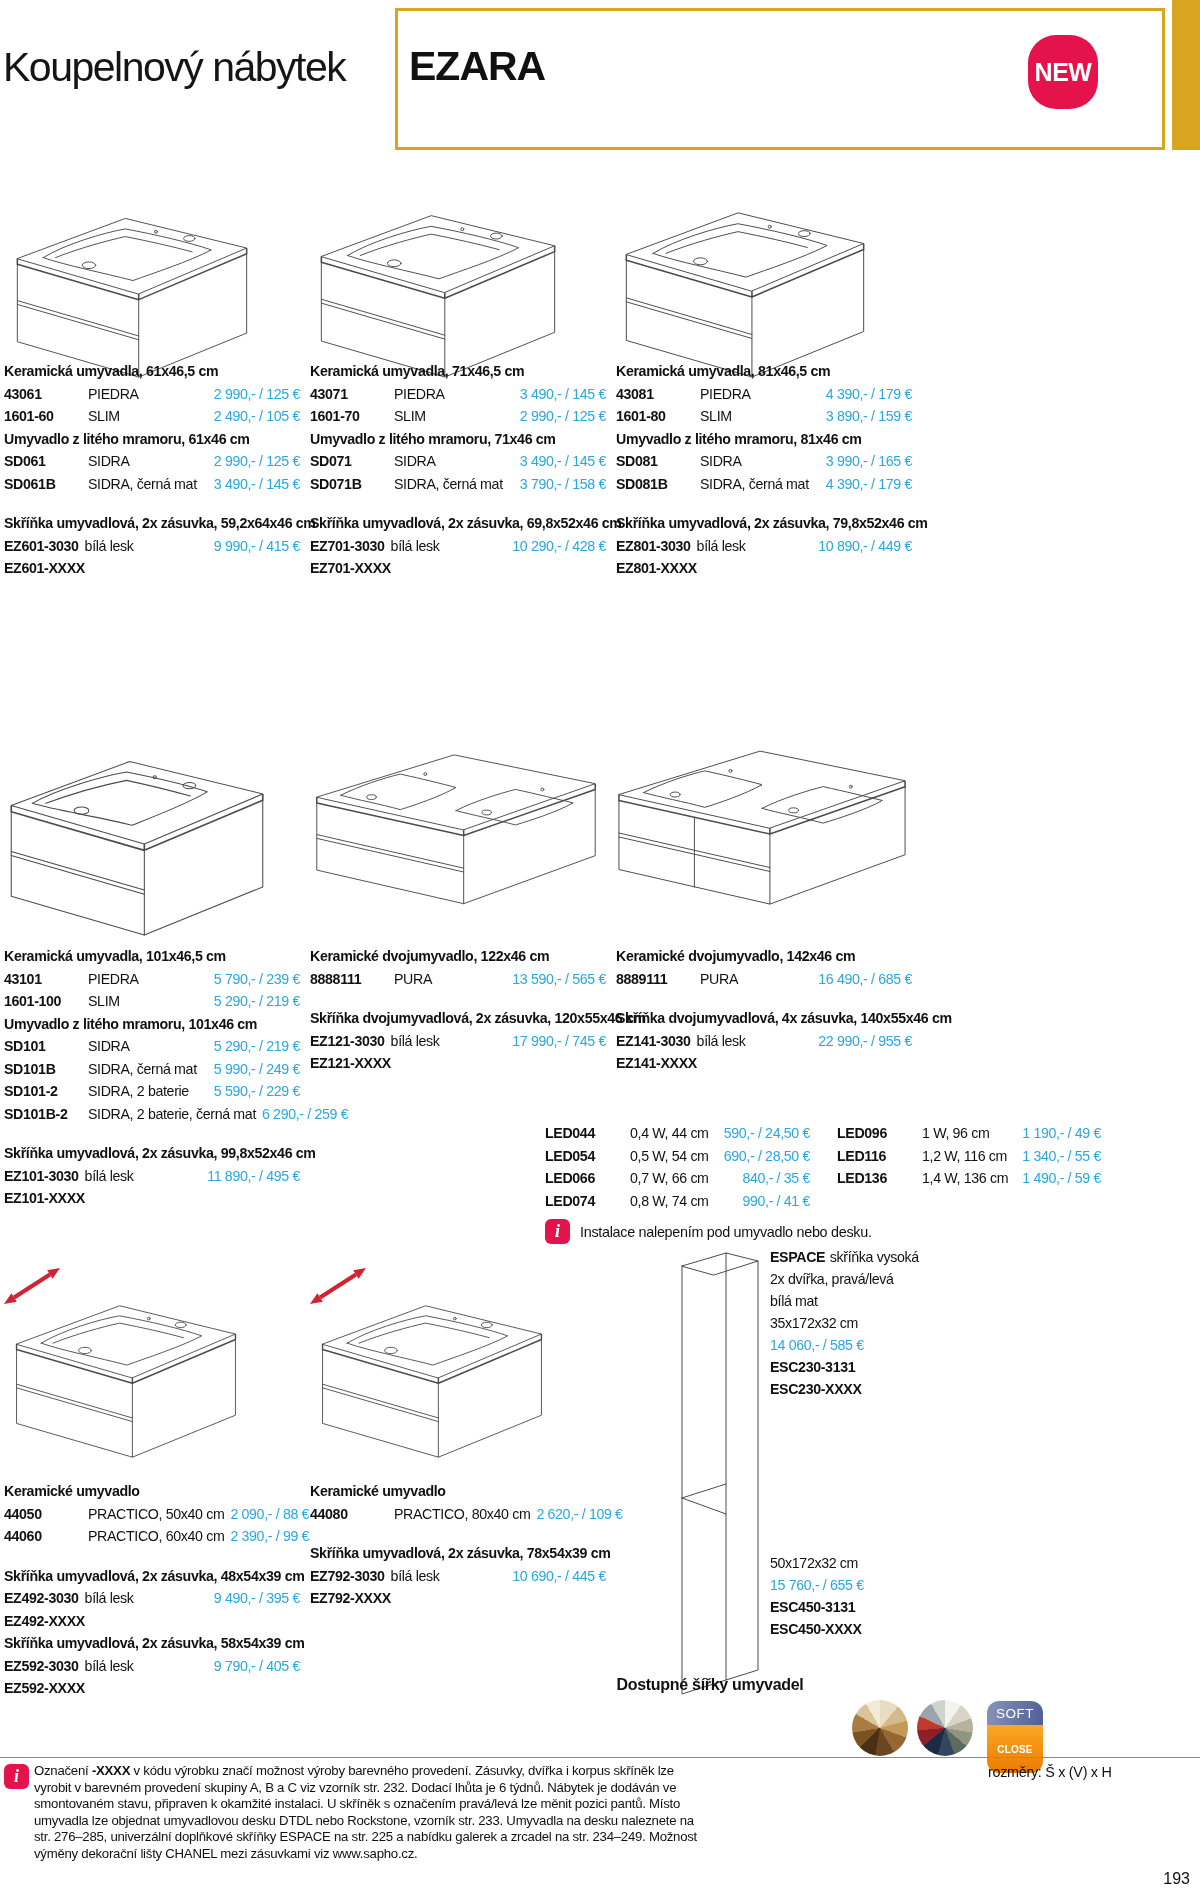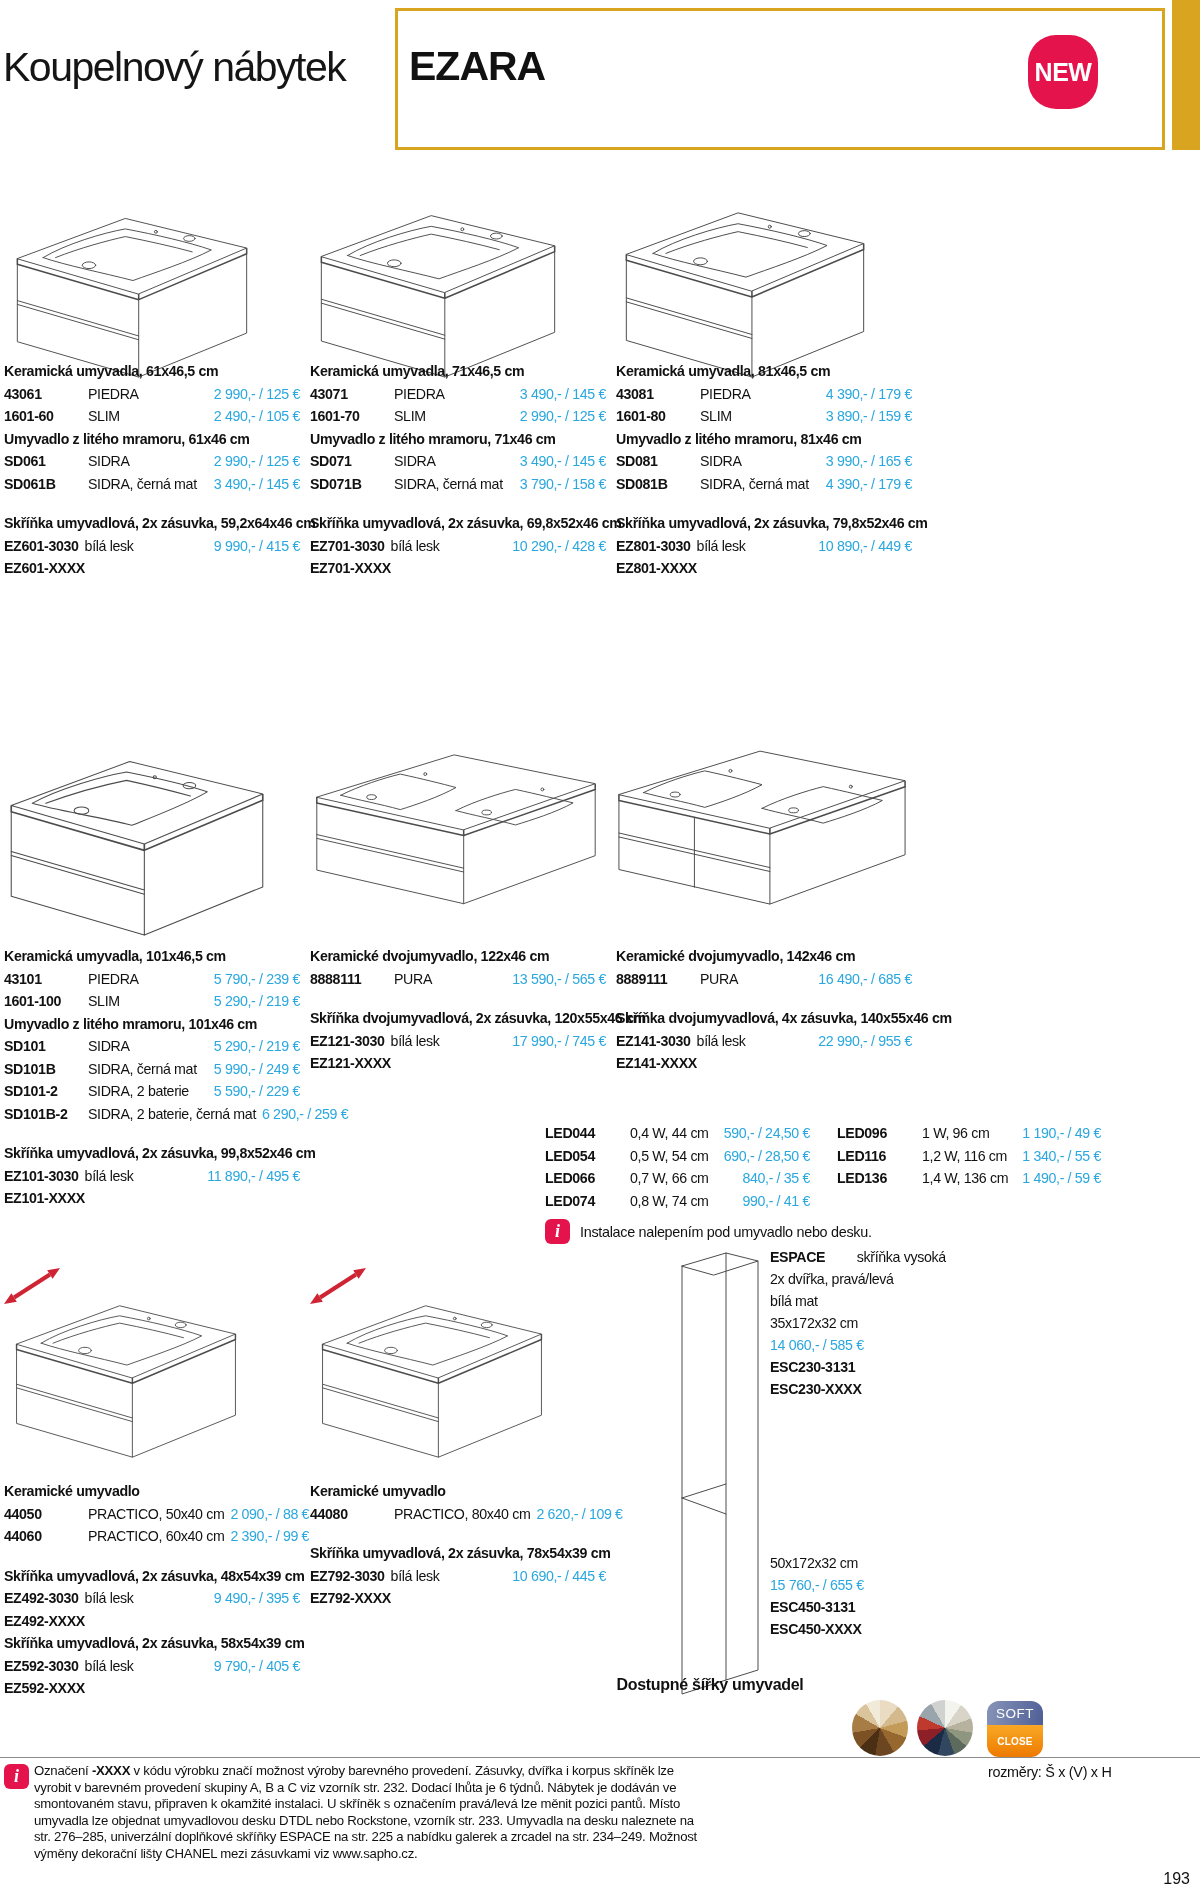--- a/index.html
+++ b/index.html
@@ -56,21 +56,21 @@
   
   #widths{position:absolute;left:595px;top:1676px;width:230px;}
   #widths .lbl{font-weight:bold;font-size:16px;text-align:center;letter-spacing:-0.3px;}
   #widths .arrwrap{position:relative;margin-top:4px;height:58px;}
   #widths .range{position:absolute;left:0;right:0;top:19px;text-align:center;color:#9b9b9b;font-weight:bold;font-size:15px;letter-spacing:-0.3px;}
 
   
   .wheel{position:absolute;width:56px;height:56px;border-radius:50%;}
   #wheel1{left:852px;top:1700px;background:conic-gradient(from 0deg,#e9dcc3 0 40deg,#d3b98c 40deg 75deg,#c49a58 75deg 110deg,#96682f 110deg 150deg,#6b4620 150deg 190deg,#4a2f15 190deg 225deg,#7c5224 225deg 260deg,#a87c45 260deg 300deg,#d9c49c 300deg 330deg,#f2ead8 330deg 360deg);}
   #wheel2{left:917px;top:1700px;background:conic-gradient(from 0deg,#f4f4ef 0 35deg,#d8d4c8 35deg 70deg,#b7b29e 70deg 100deg,#8f9680 100deg 130deg,#5c6b5e 130deg 160deg,#31475f 160deg 195deg,#1b2b45 195deg 230deg,#8c1f27 230deg 265deg,#c0392f 265deg 295deg,#9aa4ad 295deg 330deg,#cfd2cf 330deg 360deg);}
-  #softclose{position:absolute;left:987px;top:1701px;width:56px;height:56px;border-radius:12px;overflow:hidden;display:flex;flex-direction:column;}
+  #softclose{position:absolute;left:987px;top:1701px;width:56px;height:72px;border-radius:12px;overflow:hidden;display:flex;flex-direction:column;}
   #softclose .t{height:24px;background:linear-gradient(100deg,#8894b8,#4f5f96);color:#fff;font-size:13.5px;display:flex;align-items:center;justify-content:center;letter-spacing:0.5px;}
   #softclose .c{flex:1;background:linear-gradient(180deg,#f9a825,#ed7a00);color:#fff;font-weight:bold;font-size:10px;display:flex;align-items:center;justify-content:center;letter-spacing:0.2px;}
 
   
   .foot-line{position:absolute;left:0;right:0;top:1757px;border-top:1px solid #8c8c8c;}
   .foot-ico{position:absolute;left:4px;top:1764px;}
   .foot-text{position:absolute;left:34px;top:1757px;width:676px;font-size:13.2px;line-height:16.6px;letter-spacing:-0.25px;margin:0;padding-top:6px;}
   .foot-dims{position:absolute;left:988px;top:1764px;font-size:14.4px;letter-spacing:-0.3px;}
   .page-num{position:absolute;left:1120px;top:1870px;width:70px;text-align:right;font-size:16px;}
 </style>
@@ -487,21 +487,21 @@
     <span class="price">10 690,- / 445 €</span>
   </div>
   <div class="prow cab">
     <span class="code">EZ792-XXXX</span>
   </div>
 </div>
 
 <div id="espace">
   <div>
     <span class="b">ESPACE</span>
-    <span style="margin-left:28px;">skříňka vysoká</span>
+    <span style="margin-left:1px;">skříňka vysoká</span>
   </div>
   <div>2x dvířka, pravá/levá</div>
   <div>bílá mat</div>
   <div>35x172x32 cm</div>
   <div class="price">14 060,- / 585 €</div>
   <div class="b">ESC230-3131</div>
   <div class="b">ESC230-XXXX</div>
   <div class="g2">50x172x32 cm</div>
   <div class="price">15 760,- / 655 €</div>
   <div class="b">ESC450-3131</div>

